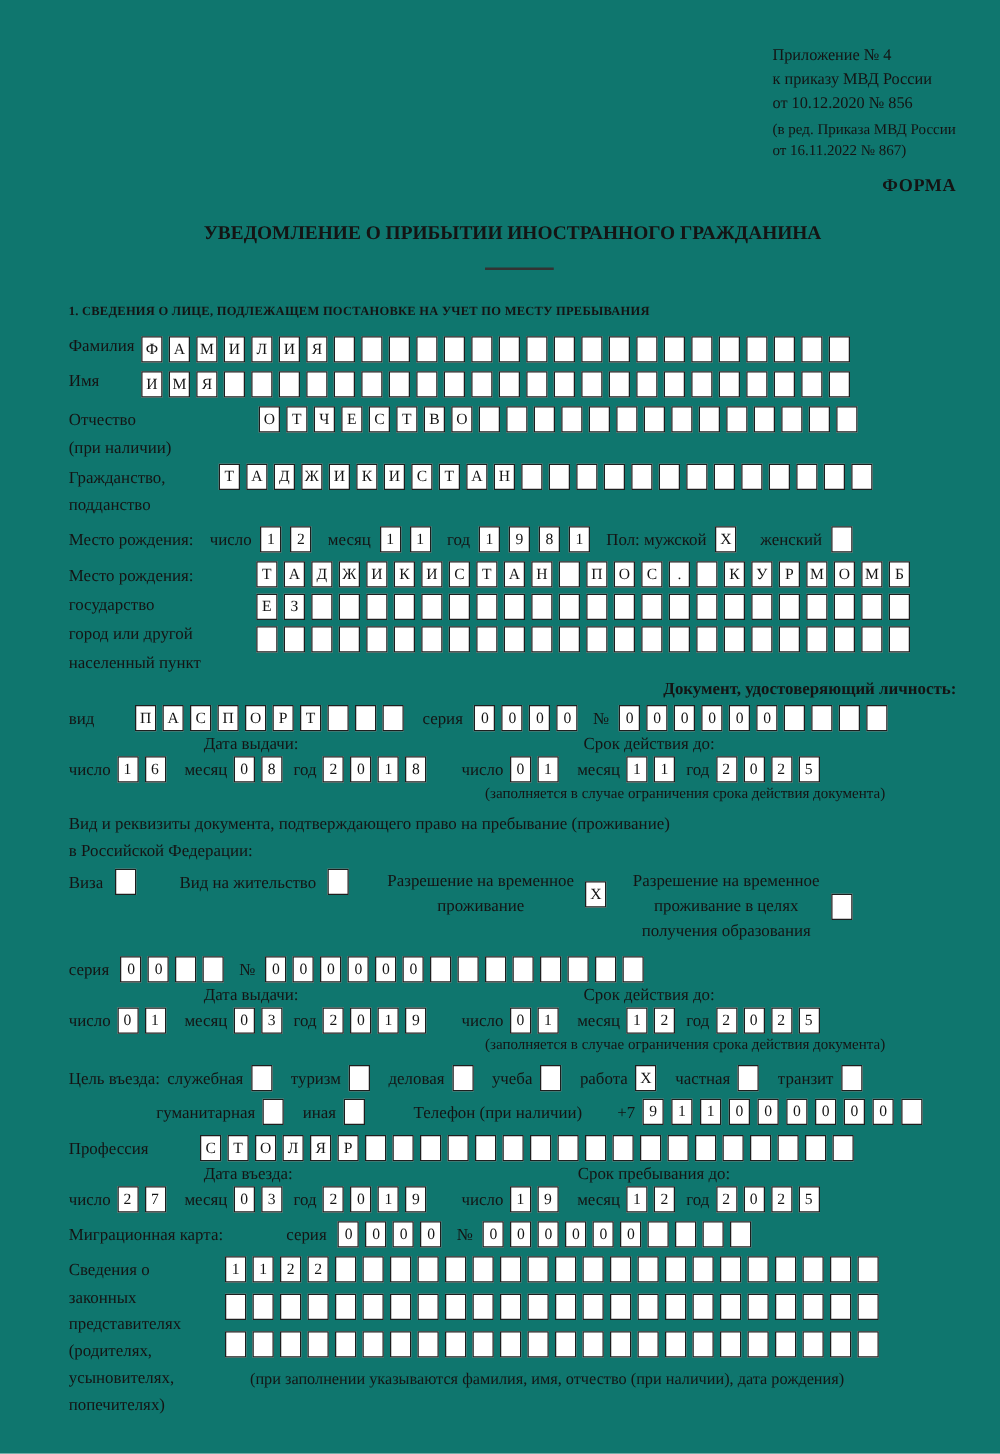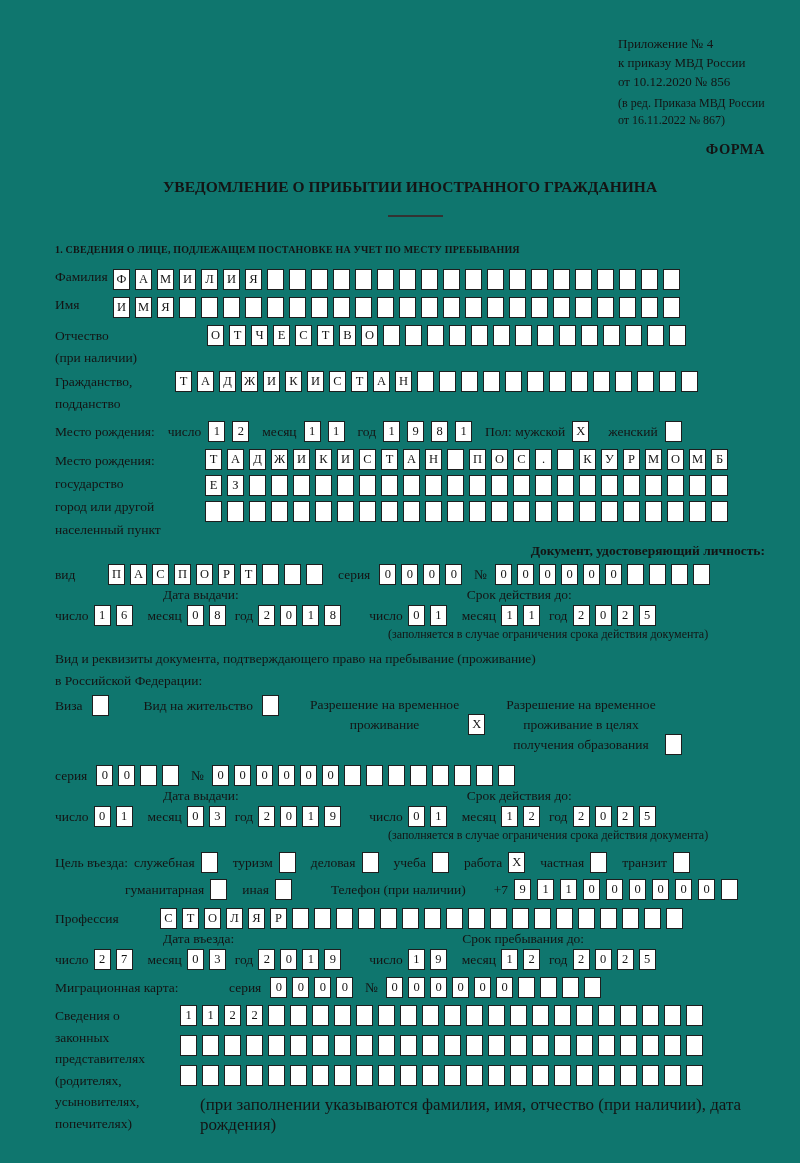--- a/index.html
+++ b/index.html
@@ -58,21 +58,21 @@
   .r-dates span { margin-right:5px; }
   .r-dates .cellrow { margin-right:4px; }
   .mlab { margin-left:6px; }
   .grp { display:flex; align-items:center; }
   .grp2 { margin-left:14px; }
   .note-right { font-size:12px; margin-top:1px; margin-left:333px; }
 
   .r-reqdoc { margin-top:9px; }
   .r-rf { margin-top:6px; }
   .r-resopts { margin-top:6px; }
-  .opt { display:flex; align-items:flex-end; }
+  .opt { display:flex; align-items:center; }
   .opt .txt { text-align:center; line-height:20px; }
   .opt .cellrow { margin-left:9px; }
   .opt2 { margin-left:30px; }
   .opt3 { margin-left:26px; }
   .opt4 { margin-left:16px; }
 
   .r-series2 { margin-top:10px; }
   .r-purpose { margin-top:9px; }
   .r-purpose span { margin-right:6px; }
   .r-purpose .cellrow { margin-right:9px; }
@@ -82,21 +82,21 @@
   .tel { margin-left:24px; }
   .plus7 { margin-left:22px; margin-right:7px; }
   .r-prof { margin-top:8px; }
   .w105 { width:105px; }
   .r-mig { margin-top:7px; }
   .w162 { width:162px; }
   .mig-ser { margin-left:12px; margin-right:9px; }
   .r-reps { margin-top:7px; }
   .lbl-reps { width:125px; line-height:21.5px; }
   .reps-rows .cellrow { margin-bottom:9px; }
-  .reps-note { font-size:17px; margin-top:3px; margin-left:20px; }
+  .reps-note { font-size:13px; margin-top:3px; margin-left:20px; }
 </style>
 </head>
 <body>
 
 <div class="page">
 
   <div class="annex">
     <div>Приложение № 4</div>
     <div>к приказу МВД России</div>
     <div>от 10.12.2020 № 856</div>

